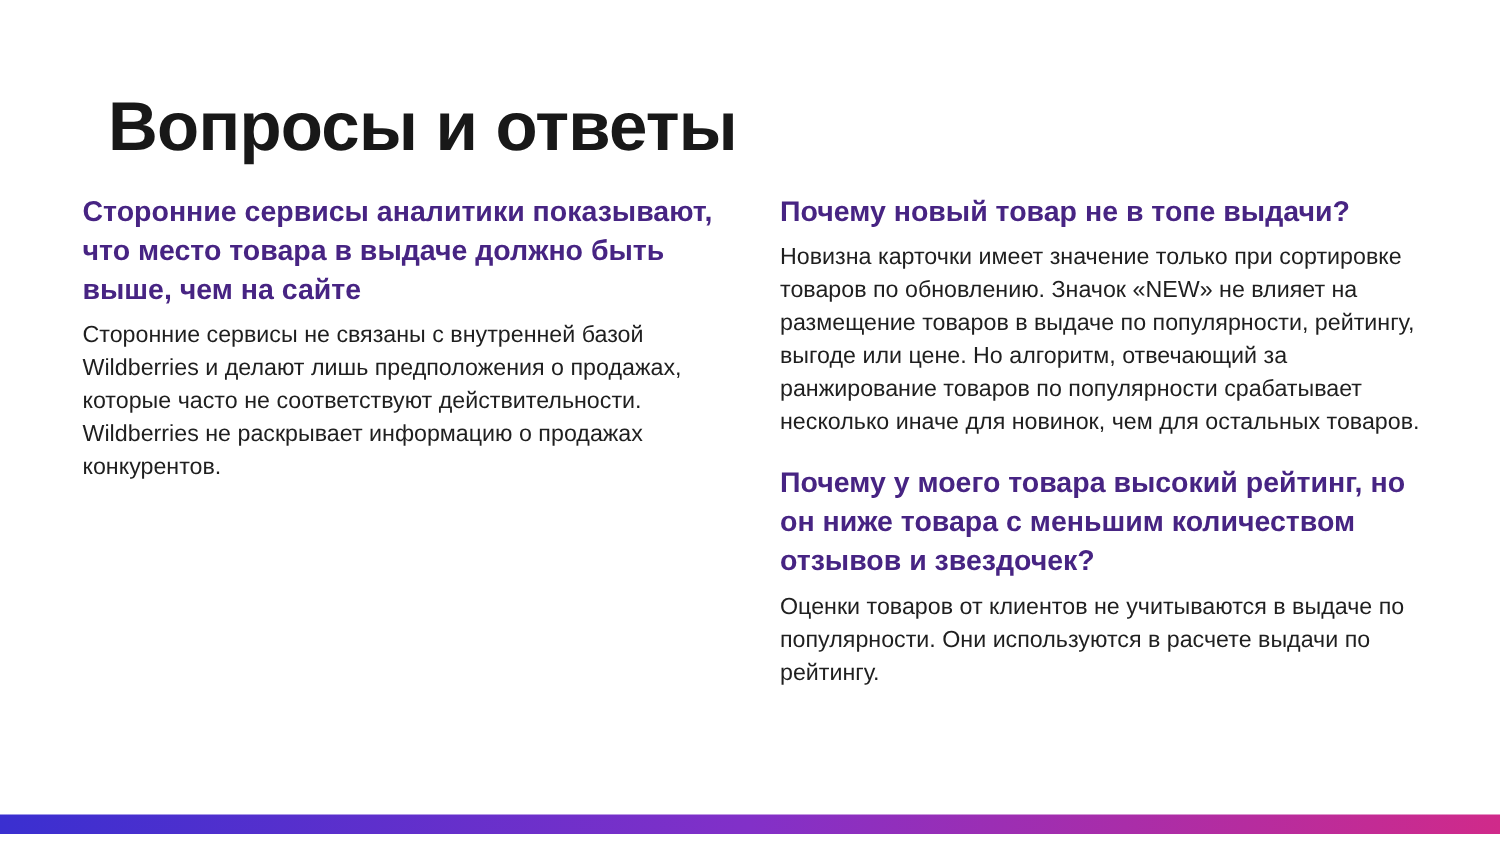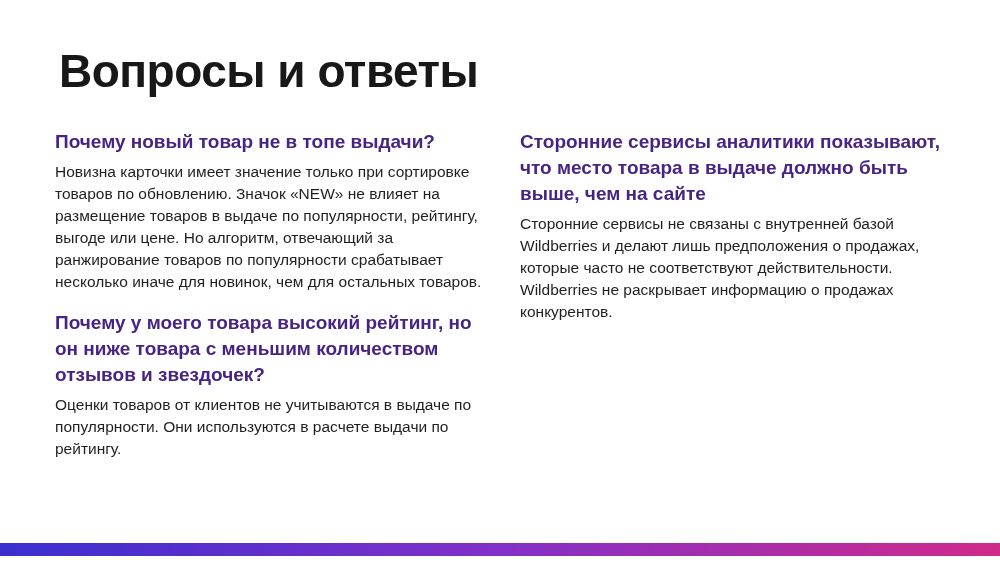--- a/index.html
+++ b/index.html
@@ -12,21 +12,21 @@
     width: 1000px;
     height: 563px;
     background: #ffffff;
     overflow: hidden;
     font-family: "Liberation Sans", sans-serif;
   }
   .title {
     position: absolute;
     left: 55px;
     top: 42px;
-    margin: 4px;
+    margin: 17px;
     font-size: 46px;
     line-height: 1.1;
     font-weight: 700;
     letter-spacing: -0.5px;
     color: #181818;
   }
   .columns {
     position: absolute;
     left: 55px;
     top: 129px;
@@ -68,33 +68,33 @@
 <body>
 
 <div class="slide">
 
   <h1 class="title">Вопросы и ответы</h1>
 
   <div class="columns">
 
     <div class="col">
       <section>
+        <h2 class="q">Сторонние сервисы аналитики показывают, что место товара в выдаче должно быть выше, чем на сайте</h2>
+        <p class="a">Сторонние сервисы не связаны с внутренней базой Wildberries и делают лишь предположения о продажах, которые часто не соответствуют действительности. Wildberries не раскрывает информацию о продажах конкурентов.</p>
+      </section>
+    </div>
+
+    <div class="col">
+      <section>
         <h2 class="q">Почему новый товар не в топе выдачи?</h2>
         <p class="a">Новизна карточки имеет значение только при сортировке товаров по обновлению. Значок «NEW» не влияет на размещение товаров в выдаче по популярности, рейтингу, выгоде или цене. Но алгоритм, отвечающий за ранжирование товаров по популярности срабатывает несколько иначе для новинок, чем для остальных товаров.</p>
       </section>
       <section>
         <h2 class="q">Почему у моего товара высокий рейтинг, но он ниже товара с меньшим количеством отзывов и звездочек?</h2>
         <p class="a">Оценки товаров от клиентов не учитываются в выдаче по популярности. Они используются в расчете выдачи по рейтингу.</p>
-      </section>
-    </div>
-
-    <div class="col">
-      <section>
-        <h2 class="q">Сторонние сервисы аналитики показывают, что место товара в выдаче должно быть выше, чем на сайте</h2>
-        <p class="a">Сторонние сервисы не связаны с внутренней базой Wildberries и делают лишь предположения о продажах, которые часто не соответствуют действительности. Wildberries не раскрывает информацию о продажах конкурентов.</p>
       </section>
     </div>
 
   </div>
 
   <div class="brand-bar"></div>
 
 </div>
 
 </body></html>

